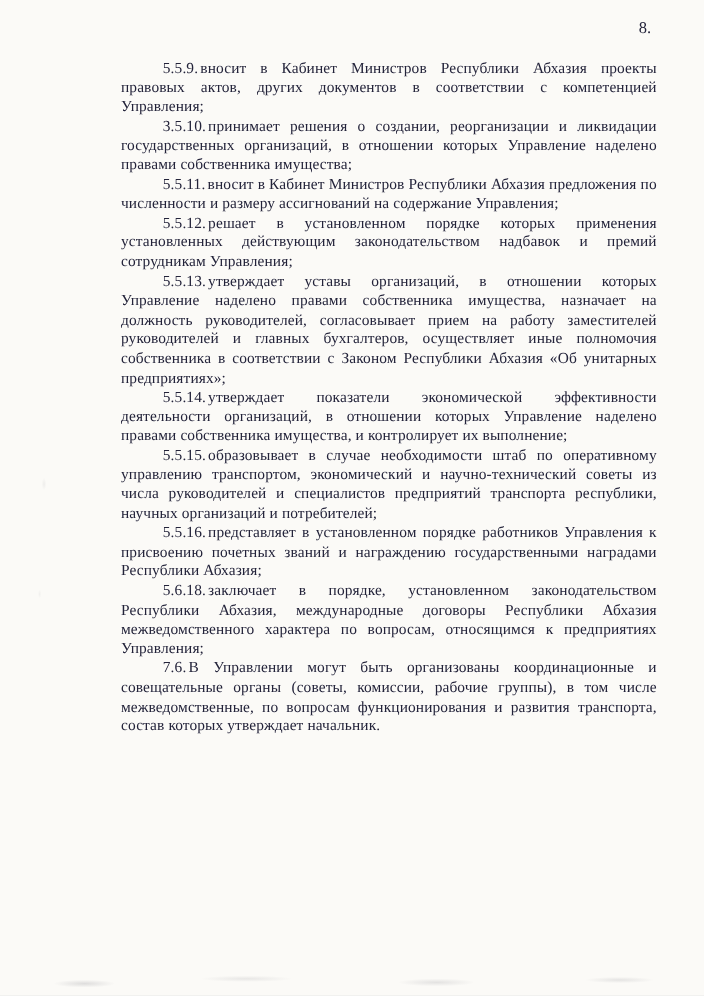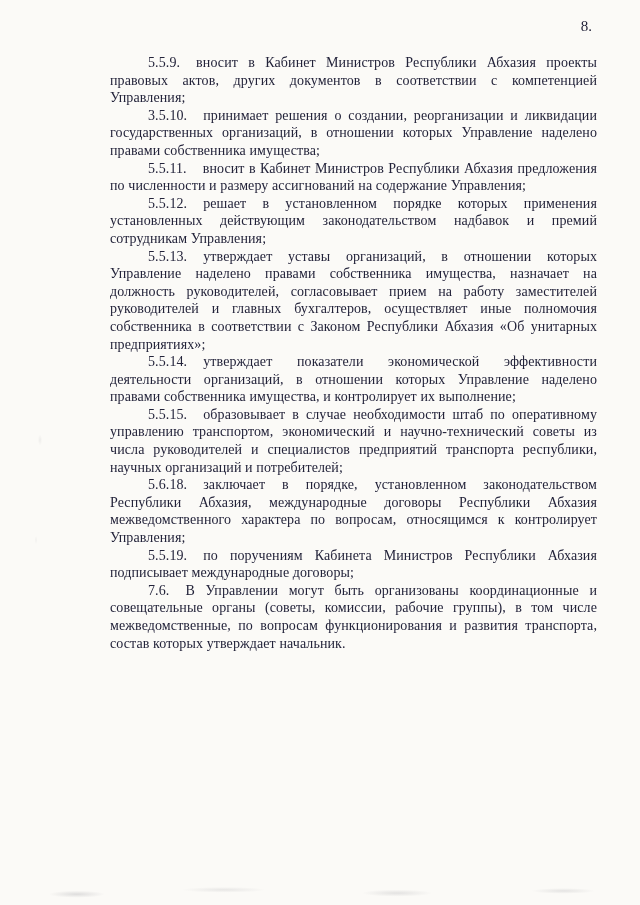--- a/index.html
+++ b/index.html
@@ -33,21 +33,21 @@
   .clause {
     margin: 0;
     font-size: 14px;
     line-height: 17.6px;
     text-align: justify;
     text-indent: 38px;
     letter-spacing: 0.1px;
   }
   .clause-num {
     font-weight: normal;
-    margin-right: 16px;
+    margin-right: 2px;
     white-space: nowrap;
   }
   
   .scan-smudge {
     position: absolute;
     bottom: 2px;
     left: 0;
     width: 100%;
     height: 22px;
     background:
@@ -85,25 +85,25 @@
     <p class="clause"><span class="clause-num">5.5.11.</span><span>вносит в Кабинет Министров Республики Абхазия предложения по численности и размеру ассигнований на содержание Управления;</span></p>
 
     <p class="clause"><span class="clause-num">5.5.12.</span><span>решает в установленном порядке которых применения установленных действующим законодательством надбавок и премий сотрудникам Управления;</span></p>
 
     <p class="clause"><span class="clause-num">5.5.13.</span><span>утверждает уставы организаций, в отношении которых Управление наделено правами собственника имущества, назначает на должность руководителей, согласовывает прием на работу заместителей руководителей и главных бухгалтеров, осуществляет иные полномочия собственника в соответствии с Законом Республики Абхазия «Об унитарных предприятиях»;</span></p>
 
     <p class="clause"><span class="clause-num">5.5.14.</span><span>утверждает показатели экономической эффективности деятельности организаций, в отношении которых Управление наделено правами собственника имущества, и контролирует их выполнение;</span></p>
 
     <p class="clause"><span class="clause-num">5.5.15.</span><span>образовывает в случае необходимости штаб по оперативному управлению транспортом, экономический и научно-технический советы из числа руководителей и специалистов предприятий транспорта республики, научных организаций и потребителей;</span></p>
 
+    <p class="clause"><span class="clause-num">5.5.16.</span><span>представляет в установленном порядке работников Управления к присвоению почетных званий и награждению государственными наградами Республики Абхазия;</span></p>
 
 
-    <p class="clause"><span class="clause-num">5.6.18.</span><span>заключает в порядке, установленном законодательством Республики Абхазия, международные договоры Республики Абхазия межведомственного характера по вопросам, относящимся к контролирует Управления;</span></p>
+    <p class="clause"><span class="clause-num">5.6.18.</span><span>заключает в порядке, установленном законодательством Республики Абхазия, международные договоры Республики Абхазия межведомственного характера по вопросам, относящимся к предприятиях Управления;</span></p>
 
-    <p class="clause"><span class="clause-num">5.5.19.</span><span>по поручениям Кабинета Министров Республики Абхазия подписывает международные договоры;</span></p>
 
 
     <p class="clause"><span class="clause-num">7.6.</span><span>В Управлении могут быть организованы координационные и совещательные органы (советы, комиссии, рабочие группы), в том числе межведомственные, по вопросам функционирования и развития транспорта, состав которых утверждает начальник.</span></p>
 
   </div>
 
   <div class="scan-speck"></div>
   <div class="scan-smudge"></div>
 
 </div>

